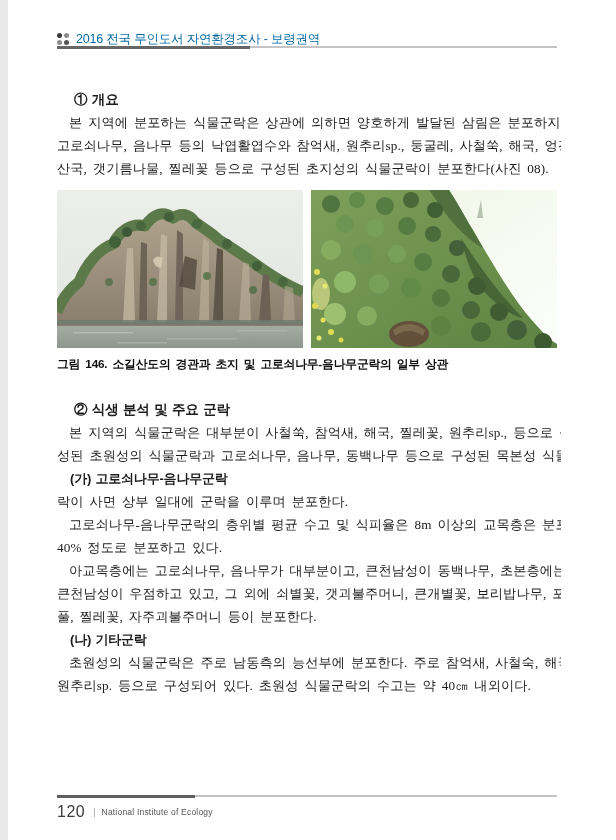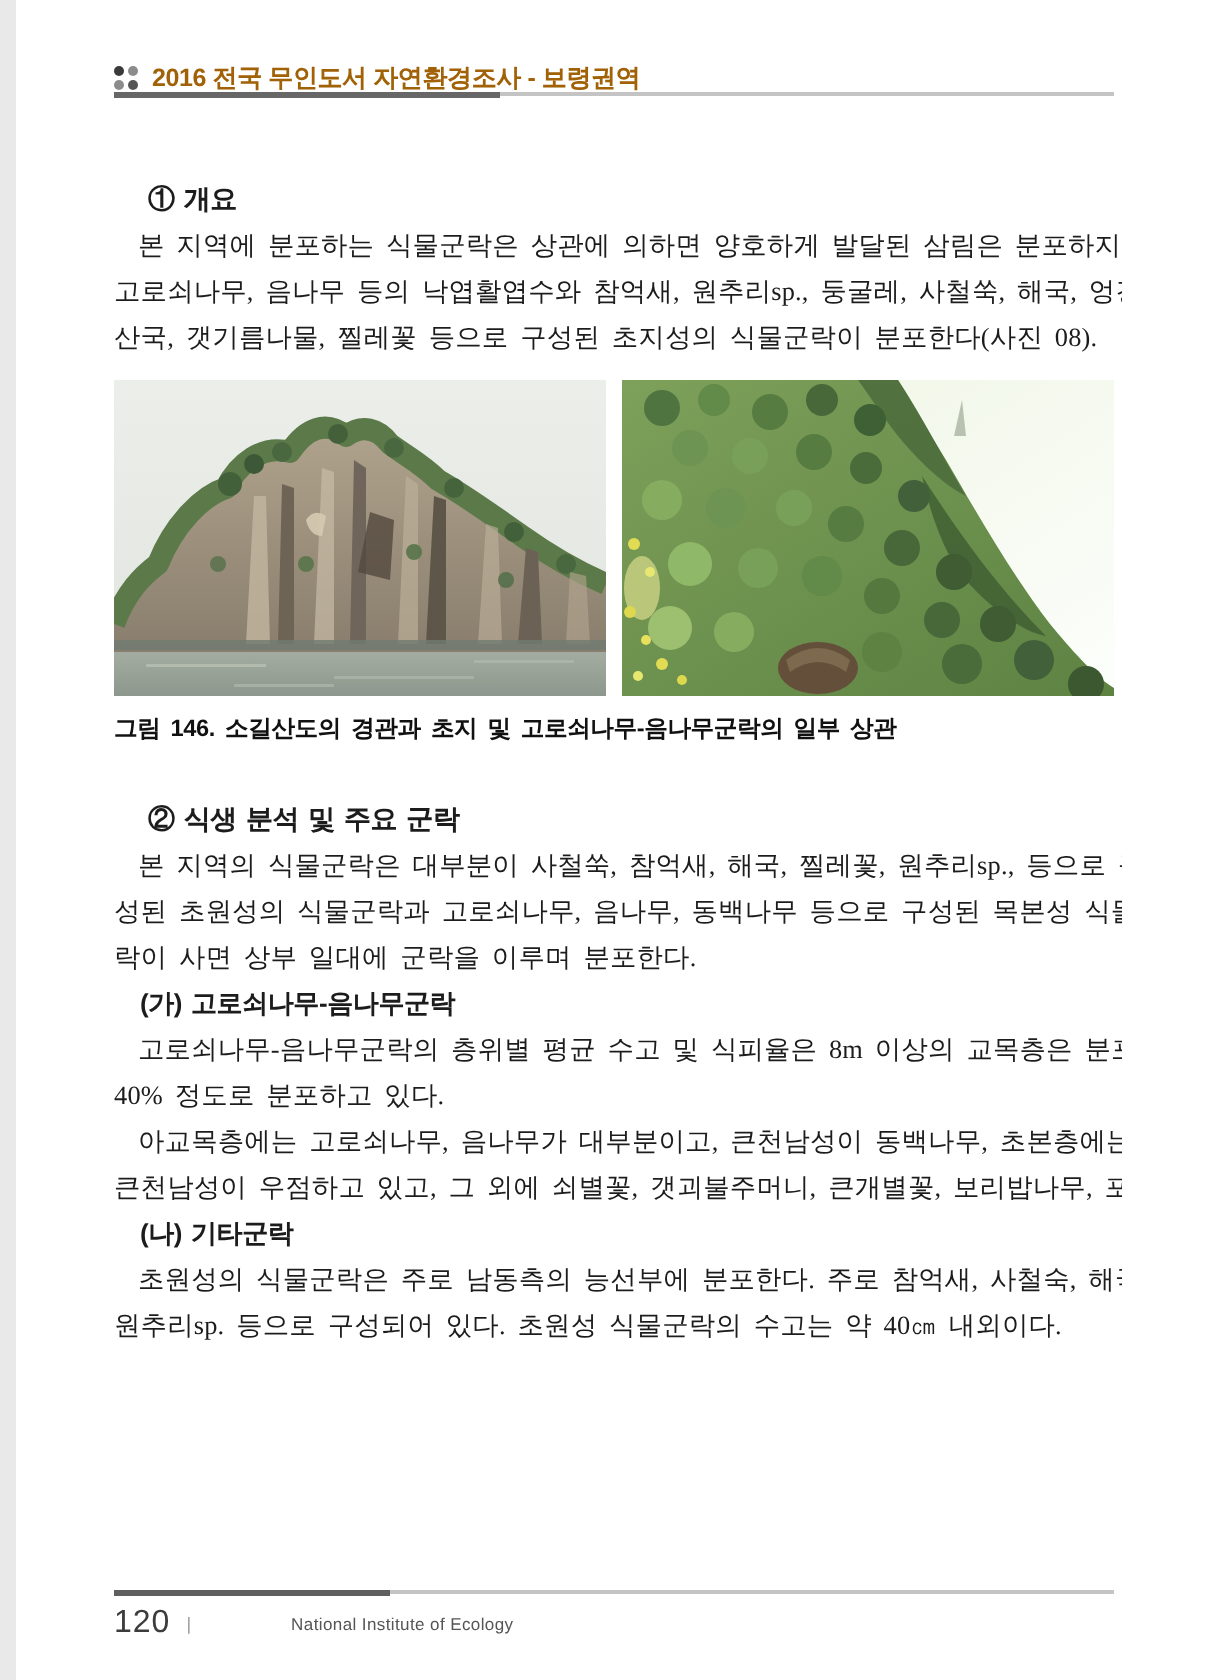--- a/index.html
+++ b/index.html
@@ -8,22 +8,22 @@
   .left-strip{position:absolute;left:0;top:0;width:8px;height:840px;background:#e9e9e9;}
 
   
   .hdr{position:absolute;left:57px;top:31px;width:500px;height:16px;display:flex;align-items:center;}
   .dots{display:inline-grid;grid-template-columns:5px 5px;grid-auto-rows:5px;gap:2px;margin-right:7px;}
   .dots i{border-radius:50%;display:block;width:5px;height:5px;}
   .dots i:nth-child(1){background:#3a3a3a;}
   .dots i:nth-child(2){background:#8c8c8c;}
   .dots i:nth-child(3){background:#8c8c8c;}
   .dots i:nth-child(4){background:#555555;}
-  .hdr-title{font-family:"Liberation Sans",sans-serif;font-weight:bold;font-size:12.5px;
-             letter-spacing:-0.2px;color:#a16207;white-space:nowrap;}
+  .hdr-title{font-family:"Liberation Sans",sans-serif;font-weight:normal;font-size:12.5px;
+             letter-spacing:-0.2px;color:#0369a1;white-space:nowrap;}
   .hdr-rule{position:absolute;left:57px;top:46px;width:500px;height:3px;}
   .hdr-rule .dark{position:absolute;left:0;top:0;width:193px;height:3px;background:#676767;}
   .hdr-rule .light{position:absolute;left:193px;top:0;width:307px;height:2px;background:#c4c4c4;}
 
   
   .flow{position:absolute;left:57px;width:504px;}
   .flow-1{top:88px;}
   .flow-2{top:398px;}
   .tline{height:23px;line-height:23px;font-size:13.2px;letter-spacing:0.1px;word-spacing:2.5px;
          white-space:nowrap;overflow:hidden;}
@@ -41,21 +41,21 @@
                letter-spacing:-0.2px;word-spacing:2px;color:#111;}
 
   
   .ftr-rule{position:absolute;left:57px;top:795px;width:500px;height:3px;}
   .ftr-rule .dark{position:absolute;left:0;top:0;width:138px;height:3px;background:#5f5f5f;}
   .ftr-rule .light{position:absolute;left:138px;top:0;width:362px;height:2px;background:#c4c4c4;}
   .ftr{position:absolute;left:57px;top:803px;width:500px;display:flex;align-items:center;
        font-family:"Liberation Sans",sans-serif;}
   .ftr .pagenum{font-size:16px;color:#3c3c3c;letter-spacing:0.5px;}
   .ftr .sep{font-size:9px;color:#9a9a9a;margin:0 6px 0 8px;}
-  .ftr .org{font-size:8.5px;color:#555;letter-spacing:0.2px;margin-left:44px;}
+  .ftr .org{font-size:8.5px;color:#555;letter-spacing:0.2px;}
 </style>
 </head>
 <body>
 
 <div class="page">
   <div class="left-strip"></div>
 
   <div class="hdr">
     <span class="dots">
         <i></i>
@@ -182,27 +182,28 @@
       <path d="M82,140 Q98,128 114,140 L112,146 Q98,136 84,146 Z" fill="#7d6a4e"></path>
       <path d="M166,28 L170,10 L172,28 Z" fill="#a8b4a0" opacity="0.8"></path>
     </svg>
   </div>
   <div class="fig-caption">그림 146. 소길산도의 경관과 초지 및 고로쇠나무-음나무군락의 일부 상관</div>
 
   <div class="flow flow-2">
     <div class="tline h-sec">② 식생 분석 및 주요 군락</div>
     <div class="tline indent">본 지역의 식물군락은 대부분이 사철쑥, 참억새, 해국, 찔레꽃, 원추리sp.,  등으로 구</div>
     <div class="tline">성된 초원성의 식물군락과 고로쇠나무, 음나무, 동백나무 등으로 구성된 목본성 식물군</div>
+    <div class="tline h-sub">(가) 고로쇠나무-음나무군락</div>
+
     <div class="tline">락이 사면 상부 일대에 군락을 이루며 분포한다.</div>
-
-    <div class="tline h-sub">(가) 고로쇠나무-음나무군락</div>
     <div class="tline indent">고로쇠나무-음나무군락의 층위별 평균 수고 및 식피율은 8m 이상의 교목층은 분포</div>
     <div class="tline">40% 정도로 분포하고 있다.</div>
     <div class="tline indent">아교목층에는 고로쇠나무, 음나무가 대부분이고, 큰천남성이 동백나무, 초본층에는</div>
     <div class="tline">큰천남성이 우점하고 있고, 그 외에 쇠별꽃, 갯괴불주머니, 큰개별꽃, 보리밥나무, 포아</div>
+    <div class="tline">풀, 찔레꽃, 자주괴불주머니 등이 분포한다.</div>
 
     <div class="tline h-sub">(나) 기타군락</div>
     <div class="tline indent">초원성의 식물군락은 주로 남동측의 능선부에 분포한다. 주로 참억새, 사철숙, 해국,</div>
     <div class="tline">원추리sp. 등으로 구성되어 있다. 초원성 식물군락의 수고는 약 40㎝ 내외이다.</div>
   </div>
 
   <div class="ftr-rule">
       <div class="dark"></div>
       <div class="light"></div>
     </div>

